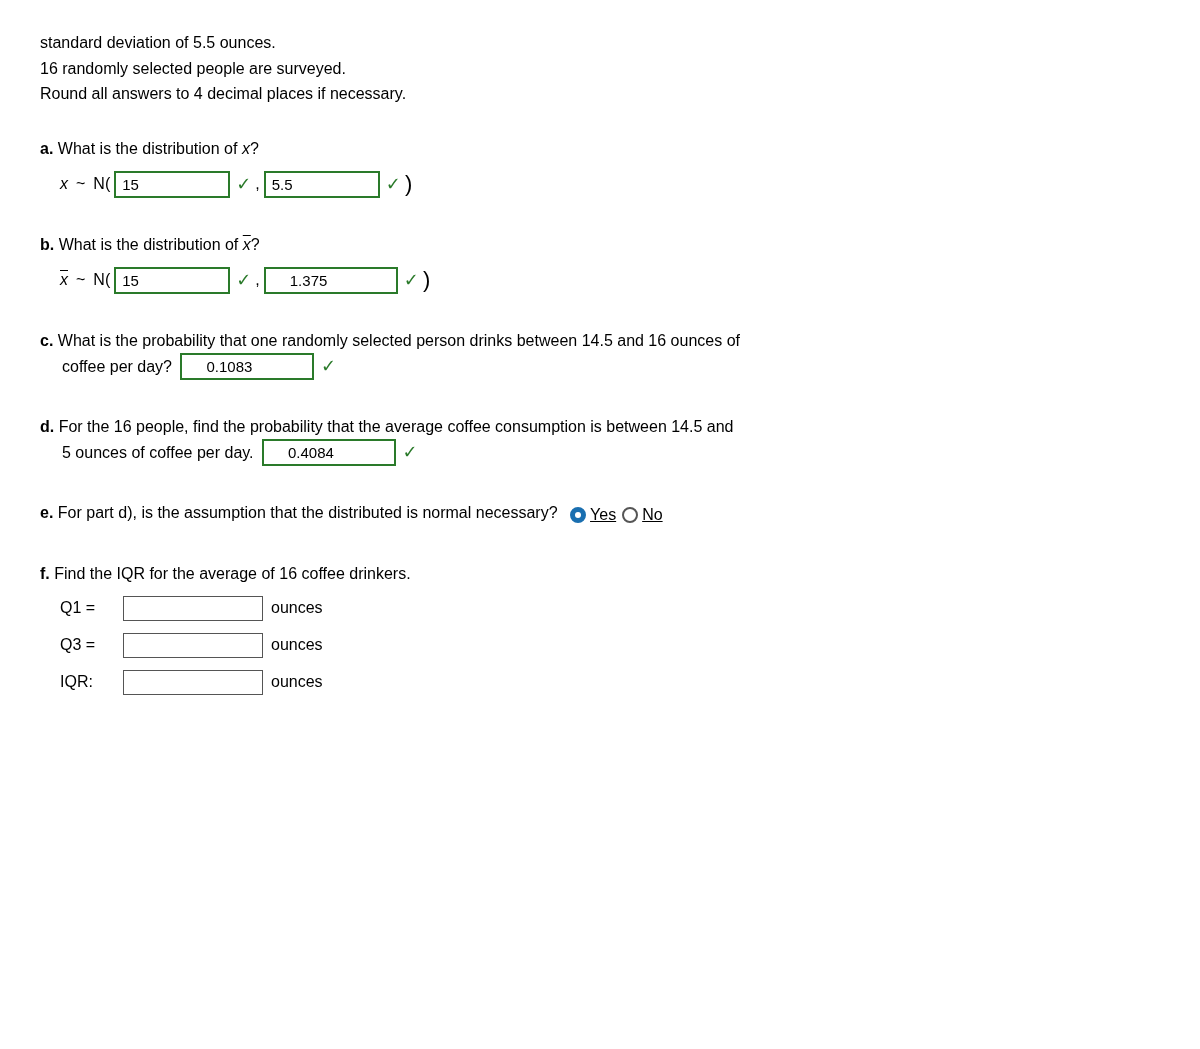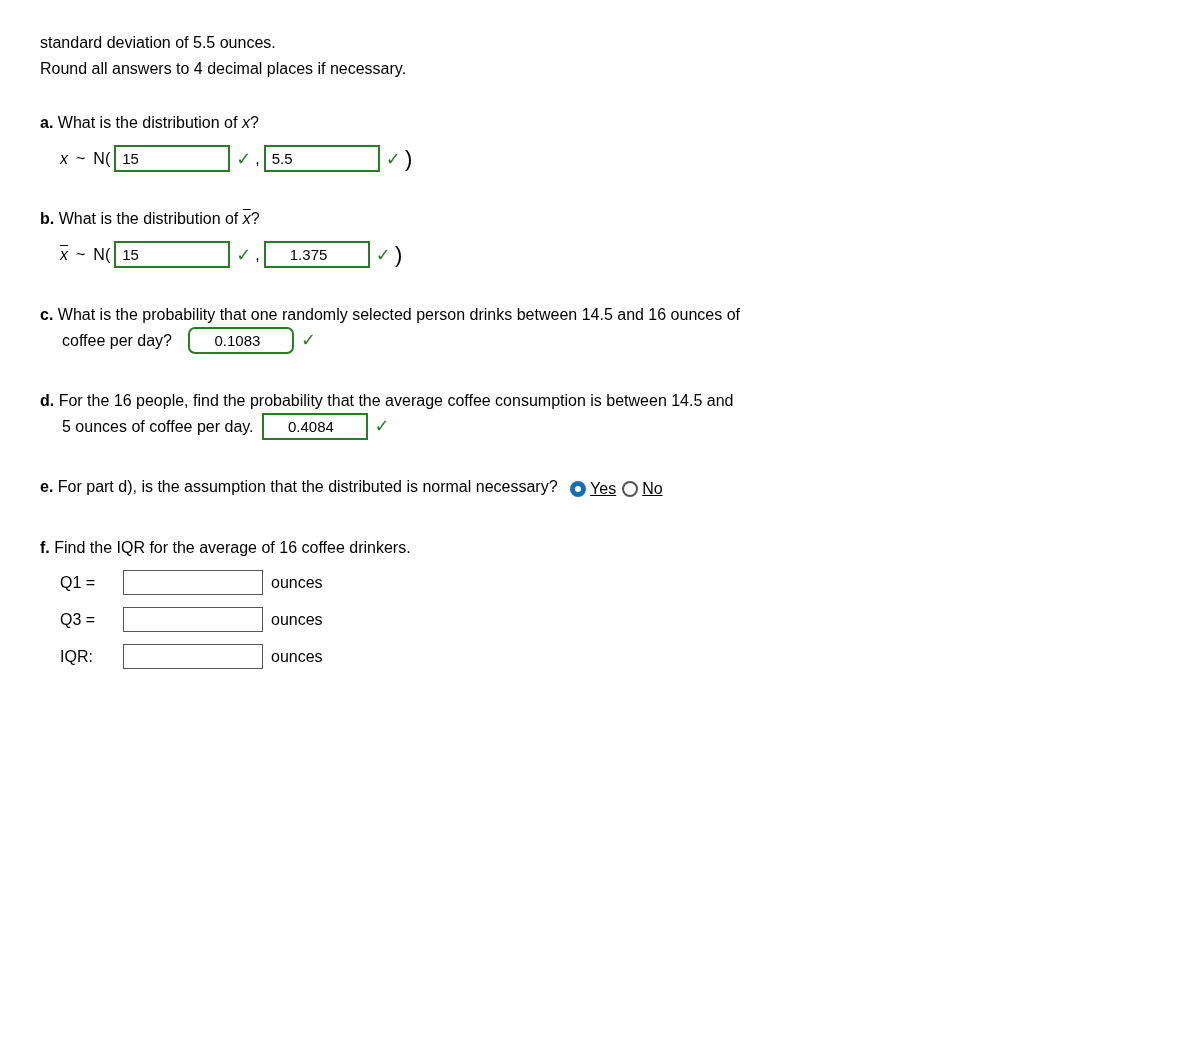--- a/index.html
+++ b/index.html
@@ -35,21 +35,21 @@
     }
     .input-box {
       border: 2px solid #2a7a2a;
       padding: 3px 6px;
       font-size: 15px;
       width: 116px;
       text-align: left;
       outline: none;
     }
     .input-box-wide {
-      width: 106px;
+      width: 134px;
       padding-left: 24px;
     }
     .input-box-blank {
       border: 1px solid #555;
       padding: 3px 6px;
       font-size: 15px;
       width: 140px;
       text-align: left;
       outline: none;
     }
@@ -111,20 +111,21 @@
     }
     .tilde {
       margin: 0 4px;
     }
   </style>
 </head>
 <body>
 
 <div class="intro">
   <div>standard deviation of 5.5 ounces.</div>
+  <div>16 randomly selected people are surveyed.</div>
   <div>Round all answers to 4 decimal places if necessary.</div>
 </div>
 
 <div class="section">
   <div class="section-label">
     <strong>a.</strong>
     <span> What is the distribution of <em>x</em>?</span>
   </div>
   <div class="answer-row">
     <span class="math-text"><em>x</em></span>
@@ -156,21 +157,21 @@
     <span class="paren">)</span>
   </div>
 </div>
 
 <div class="section">
   <div class="section-label">
     <strong>c.</strong>
     <span> What is the probability that one randomly selected person drinks between 14.5 and 16 ounces of</span><br>
     <span style="margin-left:22px;">coffee per day?</span>
     <span> </span>
-    <input class="input-box input-box-wide" type="text" value="0.1083" style="margin-left: 12px; border-radius: 7px;">
+    <input class="input-box input-box-wide" type="text" value="0.1083" style="margin-left: 4px;">
     <span class="check-icon">✓</span>
   </div>
 </div>
 
 <div class="section">
   <div class="section-label">
     <strong>d.</strong>
     <span> For the 16 people, find the probability that the average coffee consumption is between 14.5 and</span><br>
     <span style="margin-left:22px;">5 ounces of coffee per day.</span>
     <span> </span>

